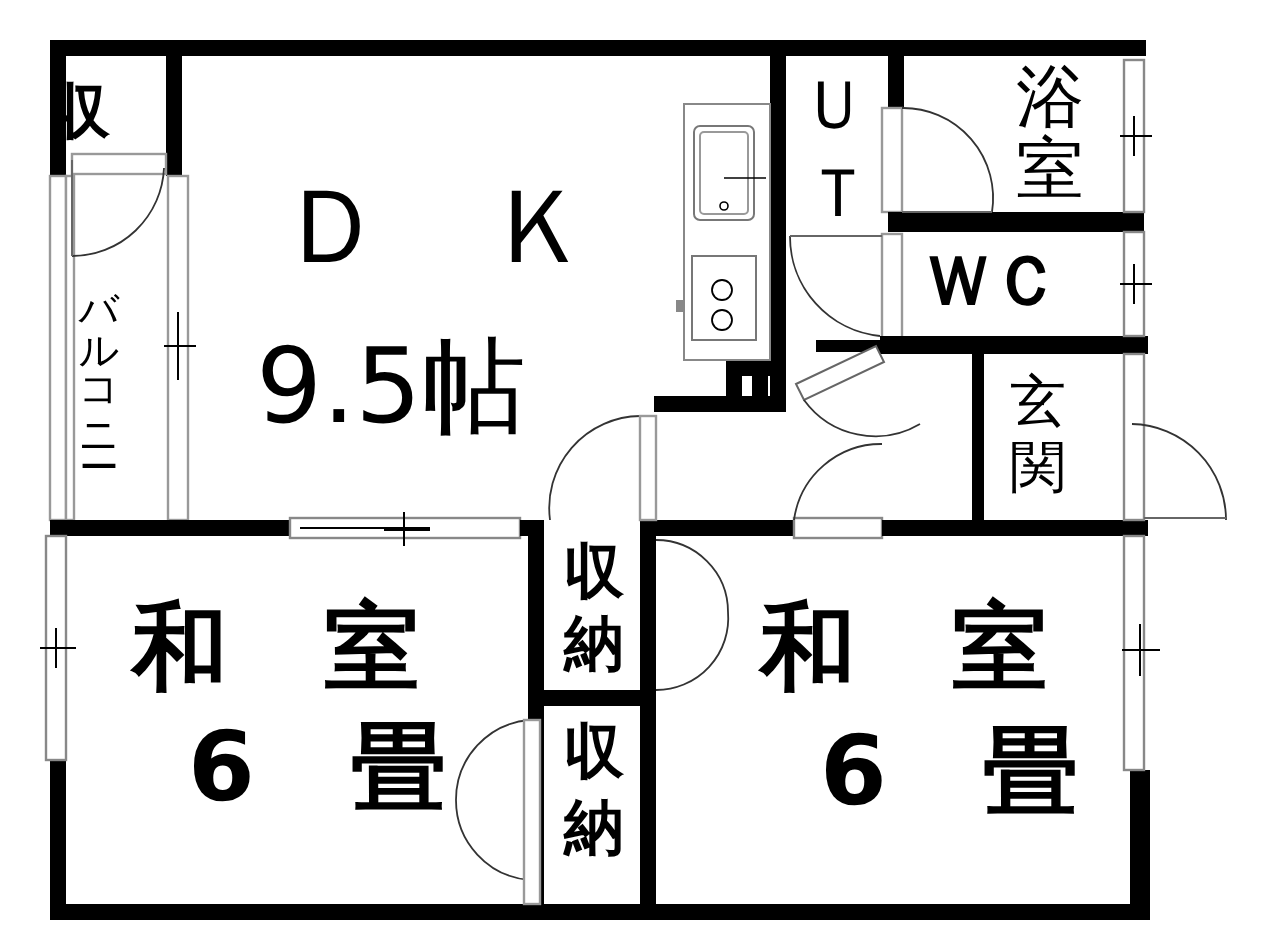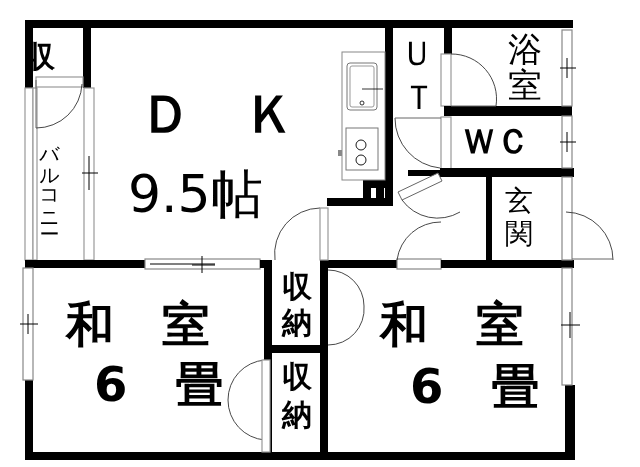--- a/index.html
+++ b/index.html
@@ -132,21 +132,21 @@
 
     <path class="swing" d="M265 360 A40 40 0 0 0 228 400"></path>
     <path class="swing" d="M265 440 A40 40 0 0 1 228 400"></path>
     <rect class="gray" x="262" y="360" width="8" height="92"></rect>
   </g>
 </svg>
 
 <div class="label" style="left:25px; top:42px; font-size:30px;">収</div>
 <div class="label vert" style="left:40px; top:132px; font-size:20px; font-weight:normal;">バルコニー</div>
 
-<div class="label big" style="left:140px; top:88px; font-weight:bold;">Ｄ　Ｋ</div>
+<div class="label big" style="left:140px; top:88px; font-weight:normal;">Ｄ　Ｋ</div>
 <div class="label big" style="left:128px; top:148px; font-weight:normal;margin-top:20px;">9.5帖</div>
 
 <div class="label mid" style="left:400px; top:36px; font-weight:normal;">Ｕ</div>
 <div class="label mid" style="left:402px; top:80px; font-weight:normal;">Ｔ</div>
 
 <div class="label mid" style="left:508px; top:32px; font-weight:normal;">浴</div>
 <div class="label mid" style="left:508px; top:68px; font-weight:normal;">室</div>
 
 <div class="label mid" style="left:462px; top:124px;">ＷＣ</div>
 

